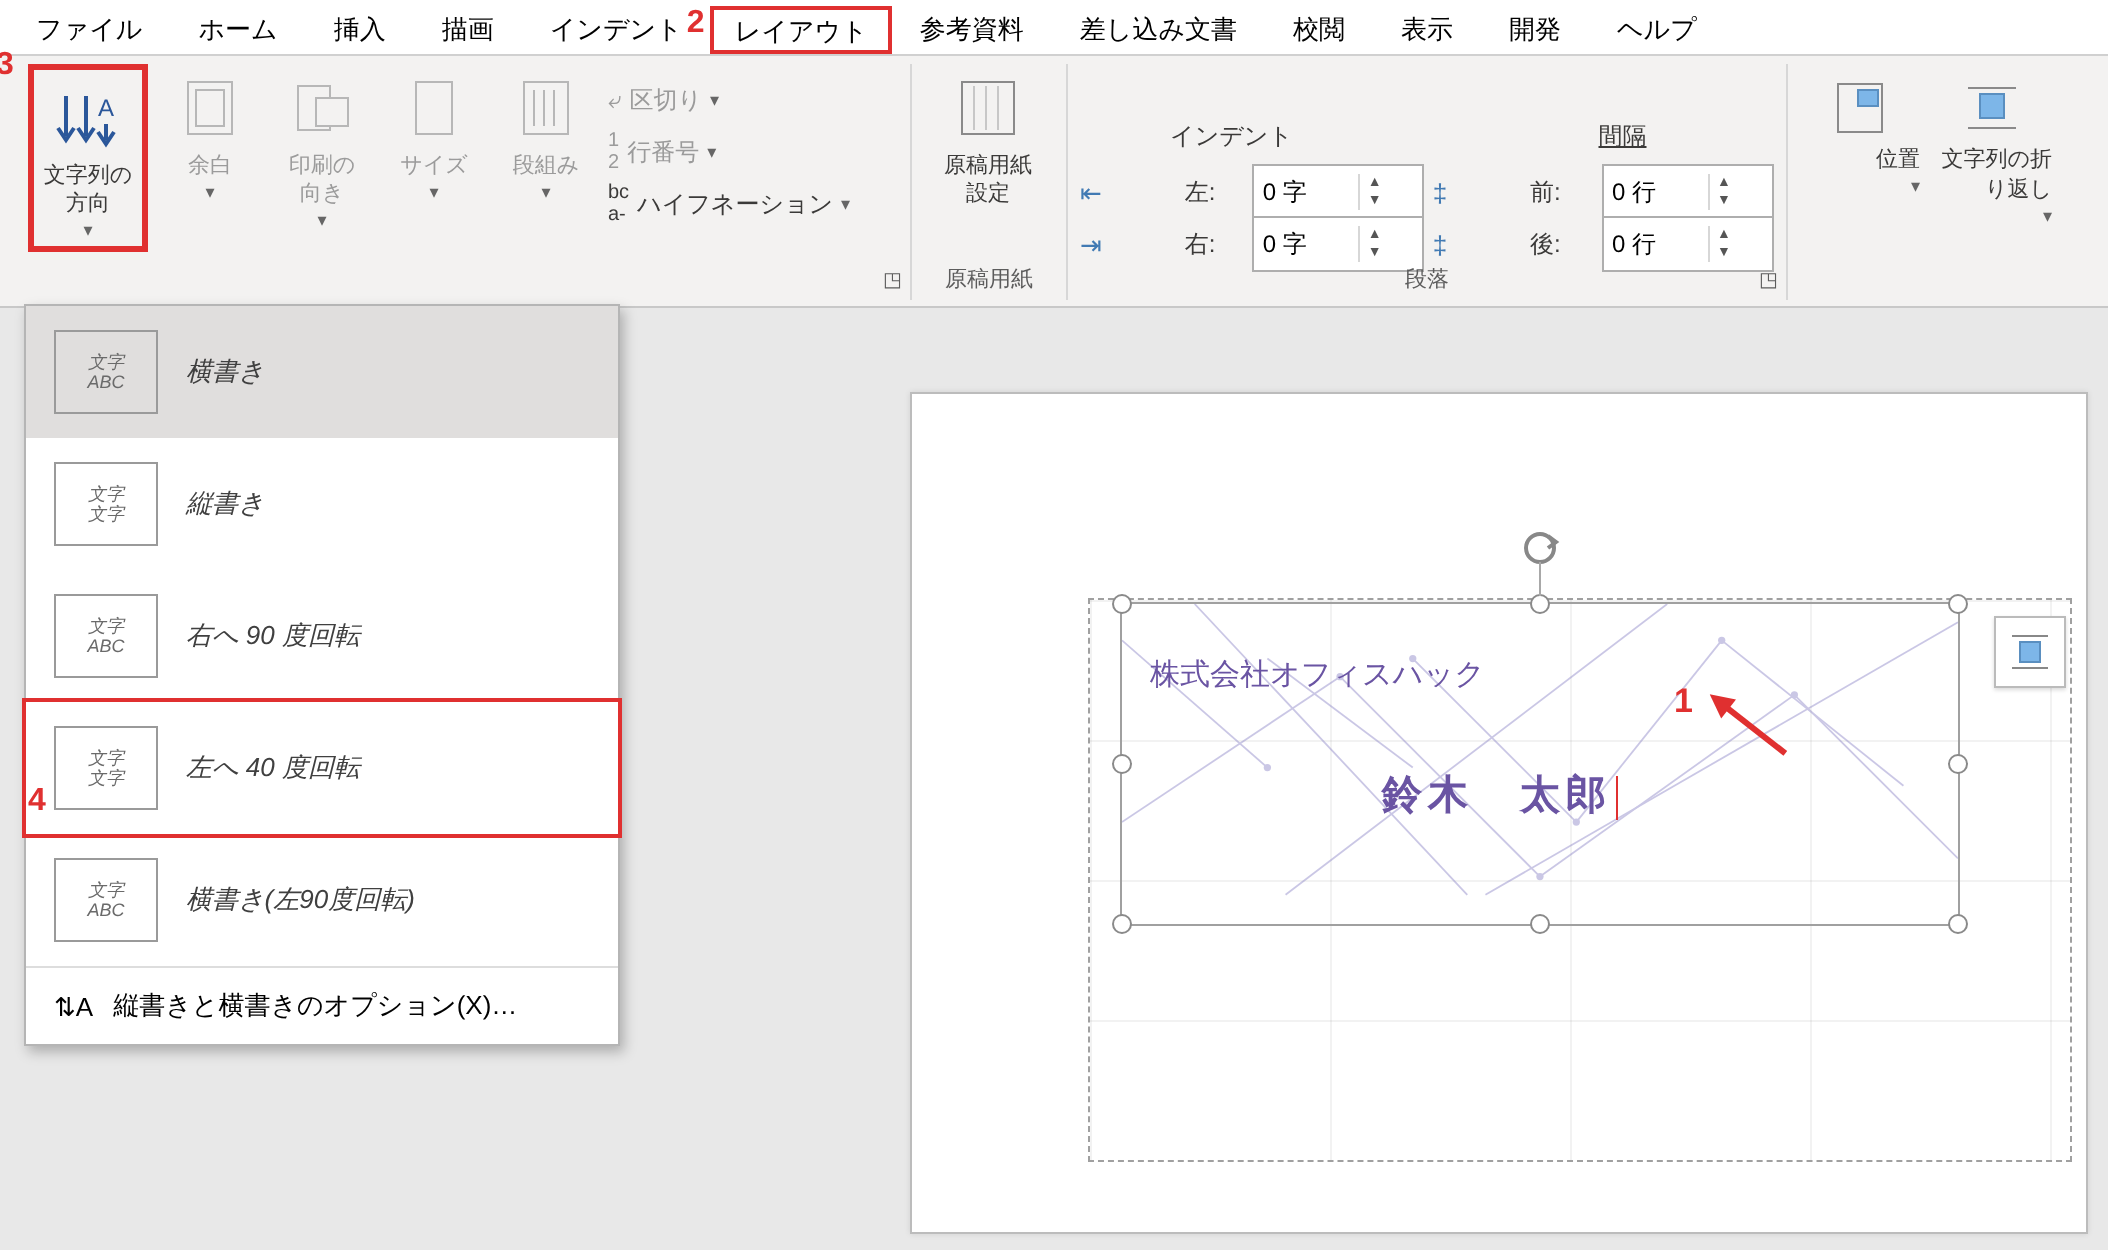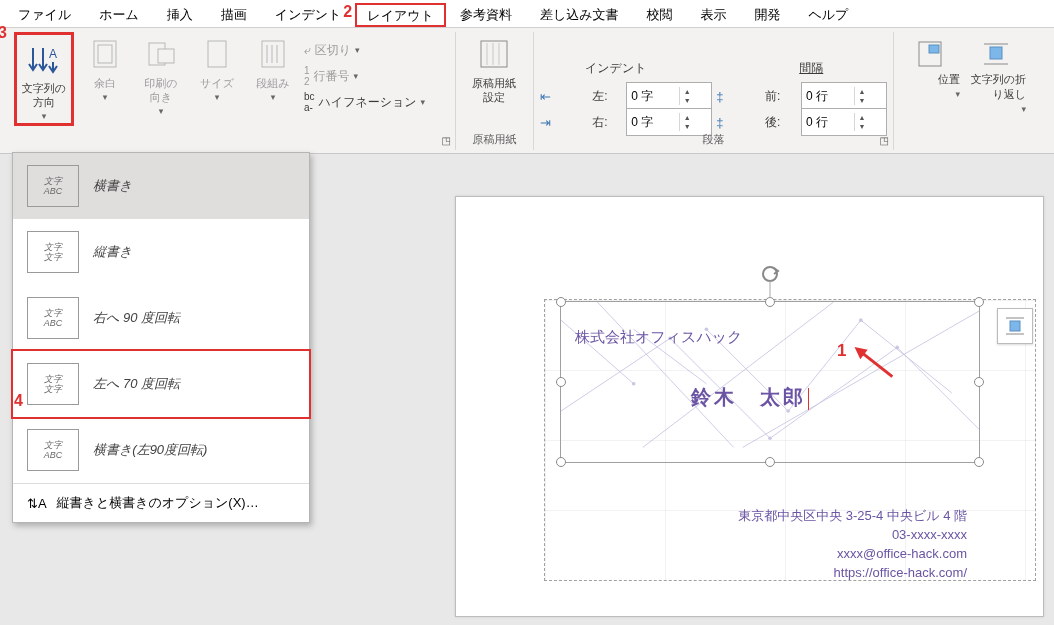--- a/index.html
+++ b/index.html
@@ -290,21 +290,21 @@
     <span>縦書き</span>
   </div>
   <div class="dd-item">
     <div class="preview" style="white-space:pre-line;">文字
 ABC</div>
     <span>右へ 90 度回転</span>
   </div>
   <div class="dd-item redbox">
     <div class="preview" style="white-space:pre-line;">文字
 文字</div>
-    <span>左へ 70 度回転</span>
+    <span>左へ 40 度回転</span>
   </div>
   <div class="dd-item">
     <div class="preview" style="white-space:pre-line;">文字
 ABC</div>
     <span>横書き(左90度回転)</span>
   </div>
   <div class="dd-sep"></div>
   <div class="dd-foot">
     <span>⇅A</span>
     <span>縦書きと横書きのオプション(X)…</span>
@@ -365,26 +365,20 @@
             <circle cx="120" cy="40" r="2"></circle>
             <circle cx="230" cy="150" r="2"></circle>
             <circle cx="370" cy="50" r="2"></circle>
         </g>
       </svg>
       <div class="line-co">株式会社オフィスハック</div>
       <div class="line-name">
         <span>鈴木　太郎</span><span class="cursor"></span>
       </div>
     </div>
-    <div class="details">
-      <div>東京都中央区中央 3-25-4  中央ビル 4 階</div>
-      <div>03-xxxx-xxxx</div>
-      <div>xxxx@office-hack.com</div>
-      <div>https://office-hack.com/</div>
-    </div>
   </div>
 </div>
 
 <span class="ann1-num">1</span>
 <div class="ann1-arrow">
   <svg width="50" height="16">
       <line x1="48" y1="8" x2="10" y2="8"></line>
       <polygon points="0,8 12,2 12,14"></polygon>
     </svg>
 </div>

